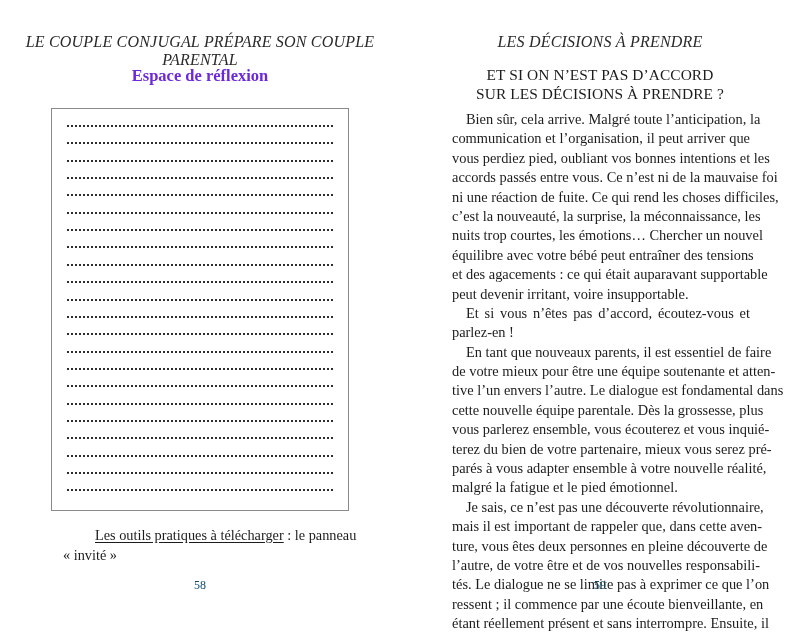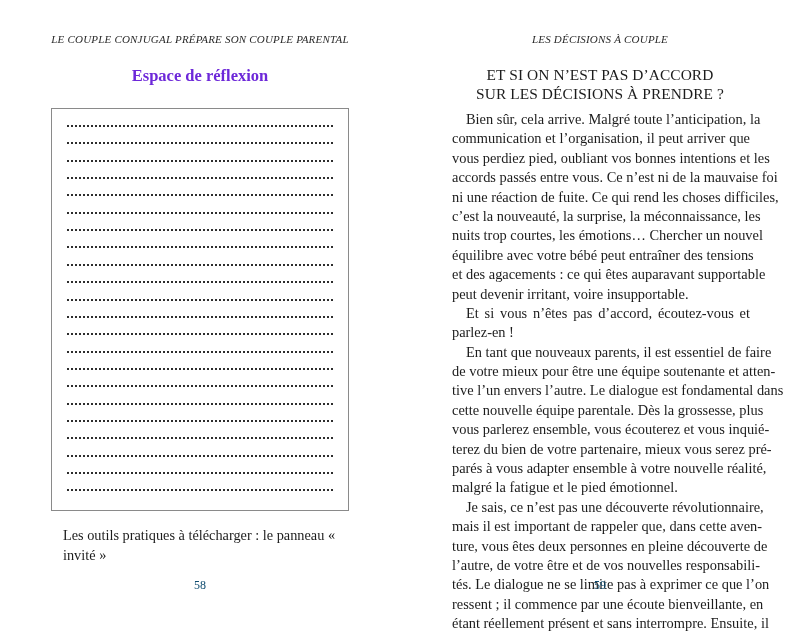--- a/index.html
+++ b/index.html
@@ -7,21 +7,21 @@
     body { position: relative; font-family: "DejaVu Serif", "Liberation Serif", serif; color: #1c1c1c; }
 
     .page { position: absolute; top: 0; height: 637px; width: 400px; }
     .page-left { left: 0; }
     .page-right { left: 400px; }
 
     .running-head {
       position: absolute; top: 33px; left: 0; width: 400px;
       text-align: center;
       font-family: "Liberation Serif", serif;
-      font-style: italic; font-size: 11px; letter-spacing: 0.2px;
+      font-style: italic; font-size: 16px; letter-spacing: 0.2px;
       color: #2a2a2a;
     }
 
     .section-title {
       position: absolute; top: 66px; left: 0; width: 400px; text-align: center;
       font-family: "Liberation Serif", serif; font-weight: bold; font-size: 16.5px;
       color: #6d28d9;
     }
 
     .reflection-box {
@@ -31,21 +31,21 @@
     }
     .dotted-line {
       position: absolute; left: 15px; width: 266px; height: 0;
       border-top: 2px dotted #2d2d2d;
     }
 
     .note {
       position: absolute; left: 63px; top: 525px; width: 300px;
       font-family: "Liberation Serif", serif; font-size: 14.3px; line-height: 20px; color: #1c1c1c;
     }
-    .note .link { text-underline-offset: 2px; }
+    .note .link { text-decoration: underline; text-underline-offset: 2px; margin-left: 32px; }
 
     .page-number {
       position: absolute; top: 578px; width: 400px; left: 0; text-align: center;
       font-family: "Liberation Serif", serif; font-size: 12px; color: #0c4a6e;
     }
 
     .chapter-title {
       position: absolute; top: 65px; left: 0; width: 400px; text-align: center;
       font-family: "Liberation Serif", serif; font-size: 15.4px; line-height: 19px;
       color: #1c1c1c; letter-spacing: 0.1px;
@@ -95,37 +95,37 @@
     </div>
 
   <div class="note">
     <div><span class="link">Les outils pratiques à télécharger</span><span> : le panneau « invité »</span></div>
   </div>
 
   <div class="page-number">58</div>
 </div>
 
 <div class="page page-right">
-  <div class="running-head">LES DÉCISIONS À COUPLE</div>
+  <div class="running-head">LES DÉCISIONS À PRENDRE</div>
 
   <div class="chapter-title">
     <div>ET SI ON N’EST PAS D’ACCORD</div>
     <div>SUR LES DÉCISIONS À PRENDRE ?</div>
   </div>
 
   <div class="body-text">
     <span class="ln indent">Bien sûr, cela arrive. Malgré toute l’anticipation, la</span>
     <span class="ln">communication et l’organisation, il peut arriver que</span>
     <span class="ln">vous perdiez pied, oubliant vos bonnes intentions et les</span>
     <span class="ln">accords passés entre vous. Ce n’est ni de la mauvaise foi</span>
     <span class="ln">ni une réaction de fuite. Ce qui rend les choses difficiles,</span>
     <span class="ln">c’est la nouveauté, la surprise, la méconnaissance, les</span>
     <span class="ln">nuits trop courtes, les émotions… Chercher un nouvel</span>
     <span class="ln">équilibre avec votre bébé peut entraîner des tensions</span>
-    <span class="ln">et des agacements : ce qui êtes auparavant supportable</span>
+    <span class="ln">et des agacements : ce qui était auparavant supportable</span>
     <span class="ln last">peut devenir irritant, voire insupportable.</span>
     <span class="ln indent">Et si vous n’êtes pas d’accord, écoutez-vous et</span>
     <span class="ln last">parlez-en !</span>
     <span class="ln indent">En tant que nouveaux parents, il est essentiel de faire</span>
     <span class="ln">de votre mieux pour être une équipe soutenante et atten-</span>
     <span class="ln">tive l’un envers l’autre. Le dialogue est fondamental dans</span>
     <span class="ln">cette nouvelle équipe parentale. Dès la grossesse, plus</span>
     <span class="ln">vous parlerez ensemble, vous écouterez et vous inquié-</span>
     <span class="ln">terez du bien de votre partenaire, mieux vous serez pré-</span>
     <span class="ln">parés à vous adapter ensemble à votre nouvelle réalité,</span>

